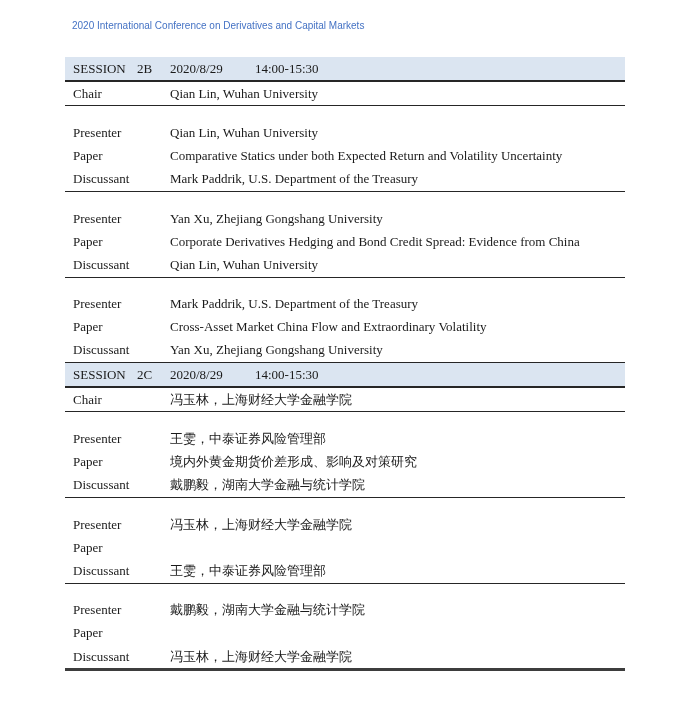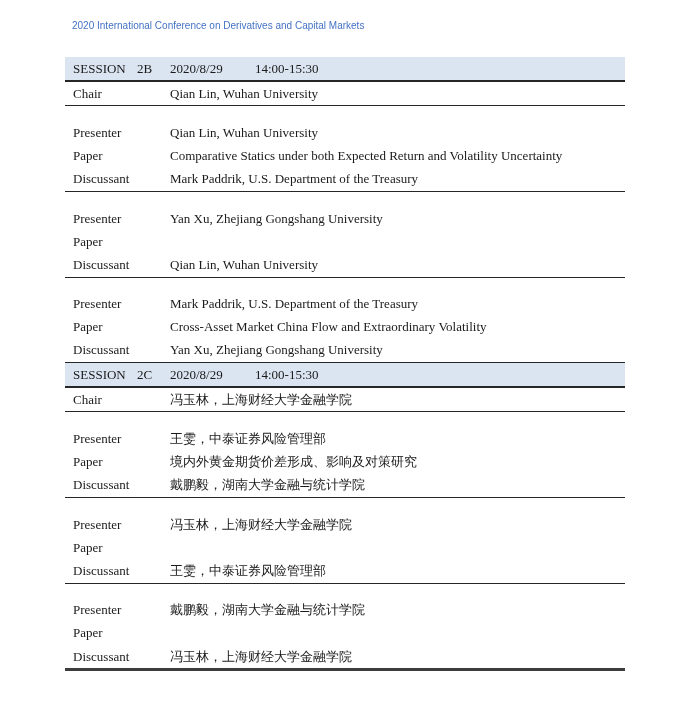--- a/index.html
+++ b/index.html
@@ -69,20 +69,21 @@
     </div>
   </div>
 
   <div class="talk-group">
     <div class="row">
       <span class="c-label">Presenter</span>
       <span class="c-value">Yan Xu, Zhejiang Gongshang University</span>
     </div>
     <div class="row">
       <span class="c-label">Paper</span>
+      <span class="c-value">Corporate Derivatives Hedging and Bond Credit Spread: Evidence from China</span>
     </div>
     <div class="row">
       <span class="c-label">Discussant</span>
       <span class="c-value">Qian Lin, Wuhan University</span>
     </div>
   </div>
 
   <div class="talk-group">
     <div class="row">
       <span class="c-label">Presenter</span>

